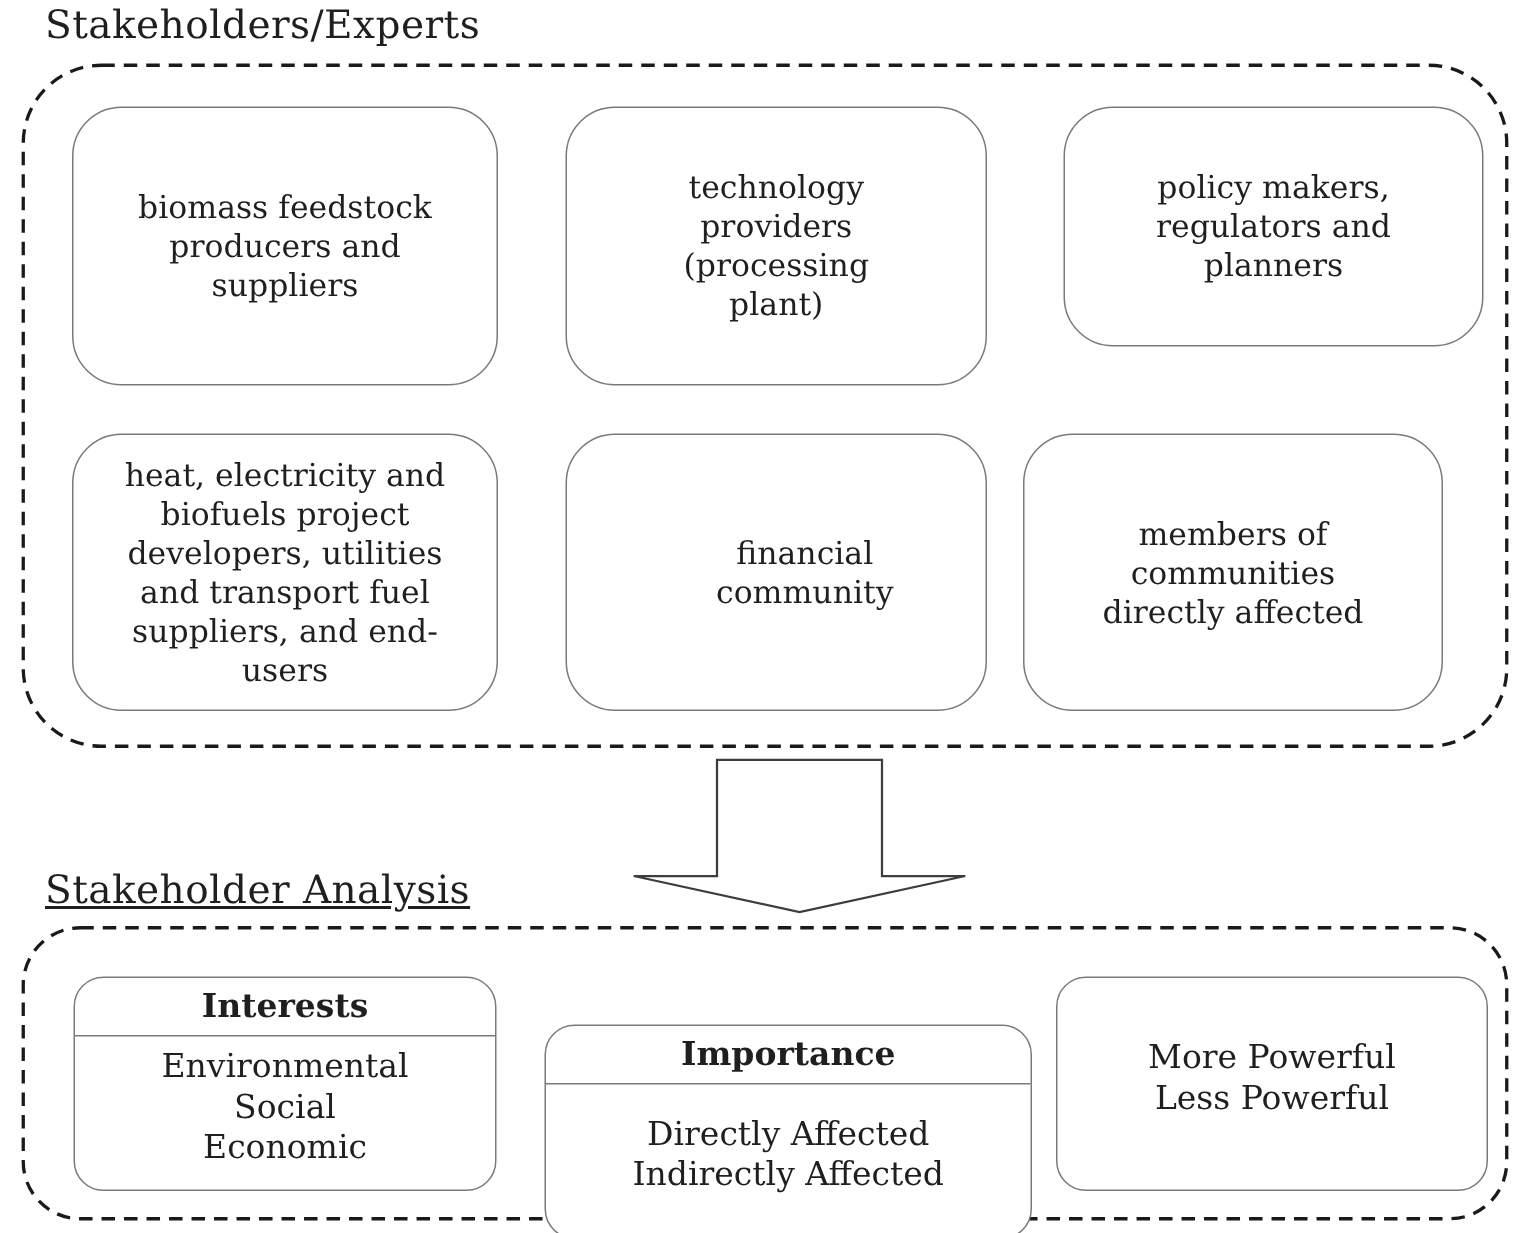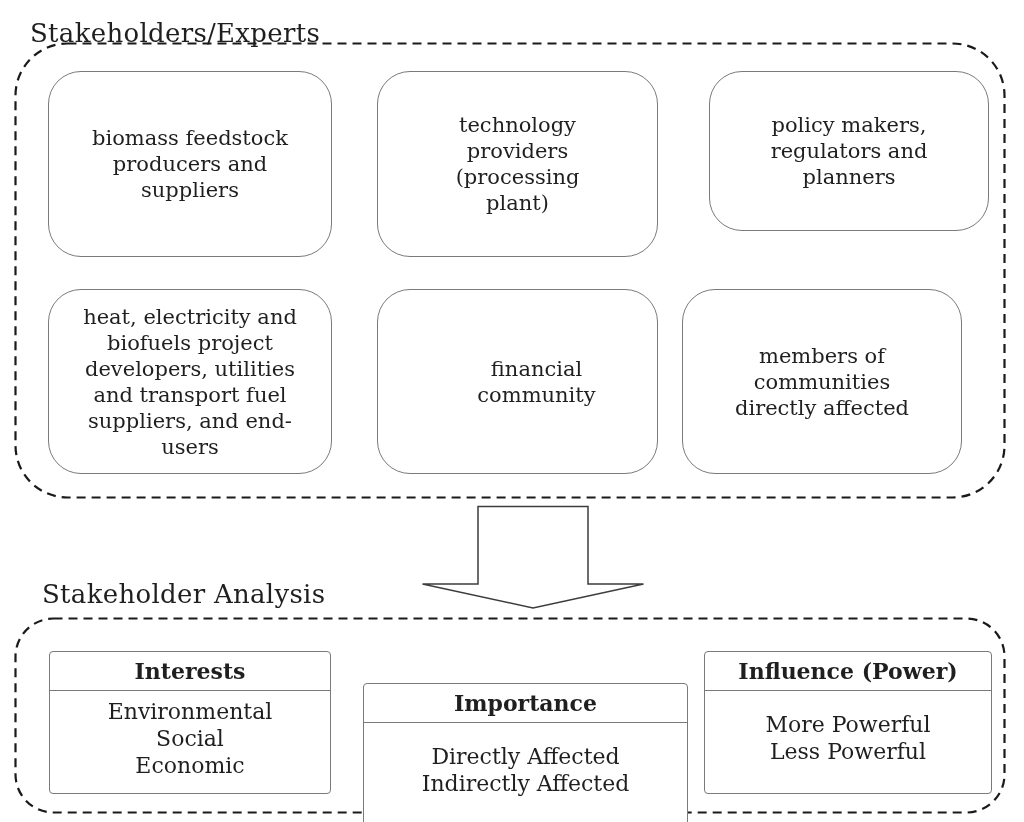--- a/index.html
+++ b/index.html
@@ -11,22 +11,22 @@
     position: relative;
     overflow: hidden;
   }
   .abs { position: absolute; }
 
   .section-title {
     font-size: 26px;
     letter-spacing: 0.3px;
     white-space: nowrap;
   }
-  #title-top    { left: 30px; top: 2px; margin-top: 16px; }
-  #title-bottom { left: 42px; top: 579px; }
+  #title-top    { left: 30px; top: 2px; }
+  #title-bottom { left: 30px; top: 579px; text-decoration: underline; }
 
   svg.deco { display: block; }
 
   
   .sbox {
     border: 1.5px solid #7a7a7a;
     border-radius: 33px;
     background: #ffffff;
     display: flex;
     align-items: center;
@@ -41,21 +41,21 @@
   #sbox-1 { left: 48px;  top: 71px;  width: 284px; height: 186px; }
   #sbox-2 { left: 377px; top: 71px;  width: 281px; height: 186px; }
   #sbox-3 { left: 709px; top: 71px;  width: 280px; height: 160px; }
   #sbox-4 { left: 48px;  top: 289px; width: 284px; height: 185px; }
   #sbox-5 { left: 377px; top: 289px; width: 281px; height: 185px; padding-left: 48px; }
   #sbox-6 { left: 682px; top: 289px; width: 280px; height: 185px; }
 
   
   .abox {
     border: 1.5px solid #7a7a7a;
-    border-radius: 4px;
+    border-radius: 20px;
     background: #ffffff;
     box-sizing: border-box;
     display: flex;
     flex-direction: column;
   }
   .abox-header {
     height: 38px;
     border-bottom: 1.5px solid #7a7a7a;
     display: flex;
     align-items: center;
@@ -127,16 +127,15 @@
 Economic</div>
 </div>
 
 <div class="abs abox" id="abox-2">
   <div class="abox-header">Importance</div>
   <div class="abox-body">Directly Affected
 Indirectly Affected</div>
 </div>
 
 <div class="abs abox" id="abox-3">
-  <div class="abox-header">Influence (Power)</div>
   <div class="abox-body">More Powerful
 Less Powerful</div>
 </div>
 
 </body></html>

